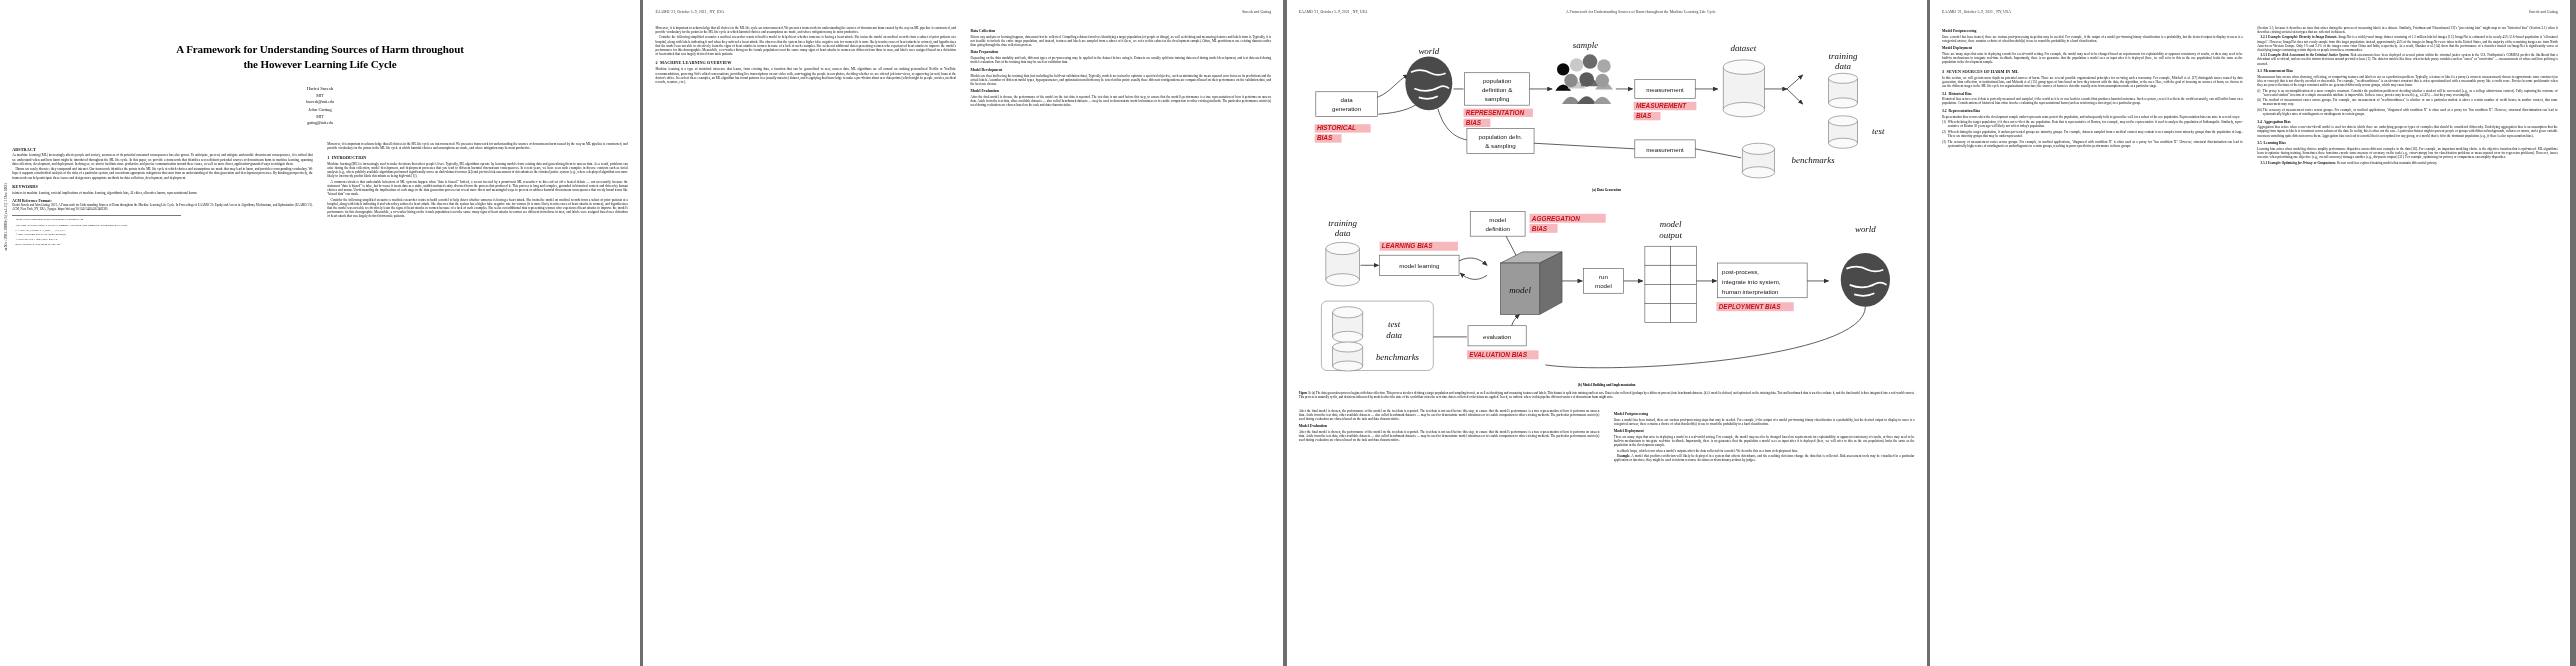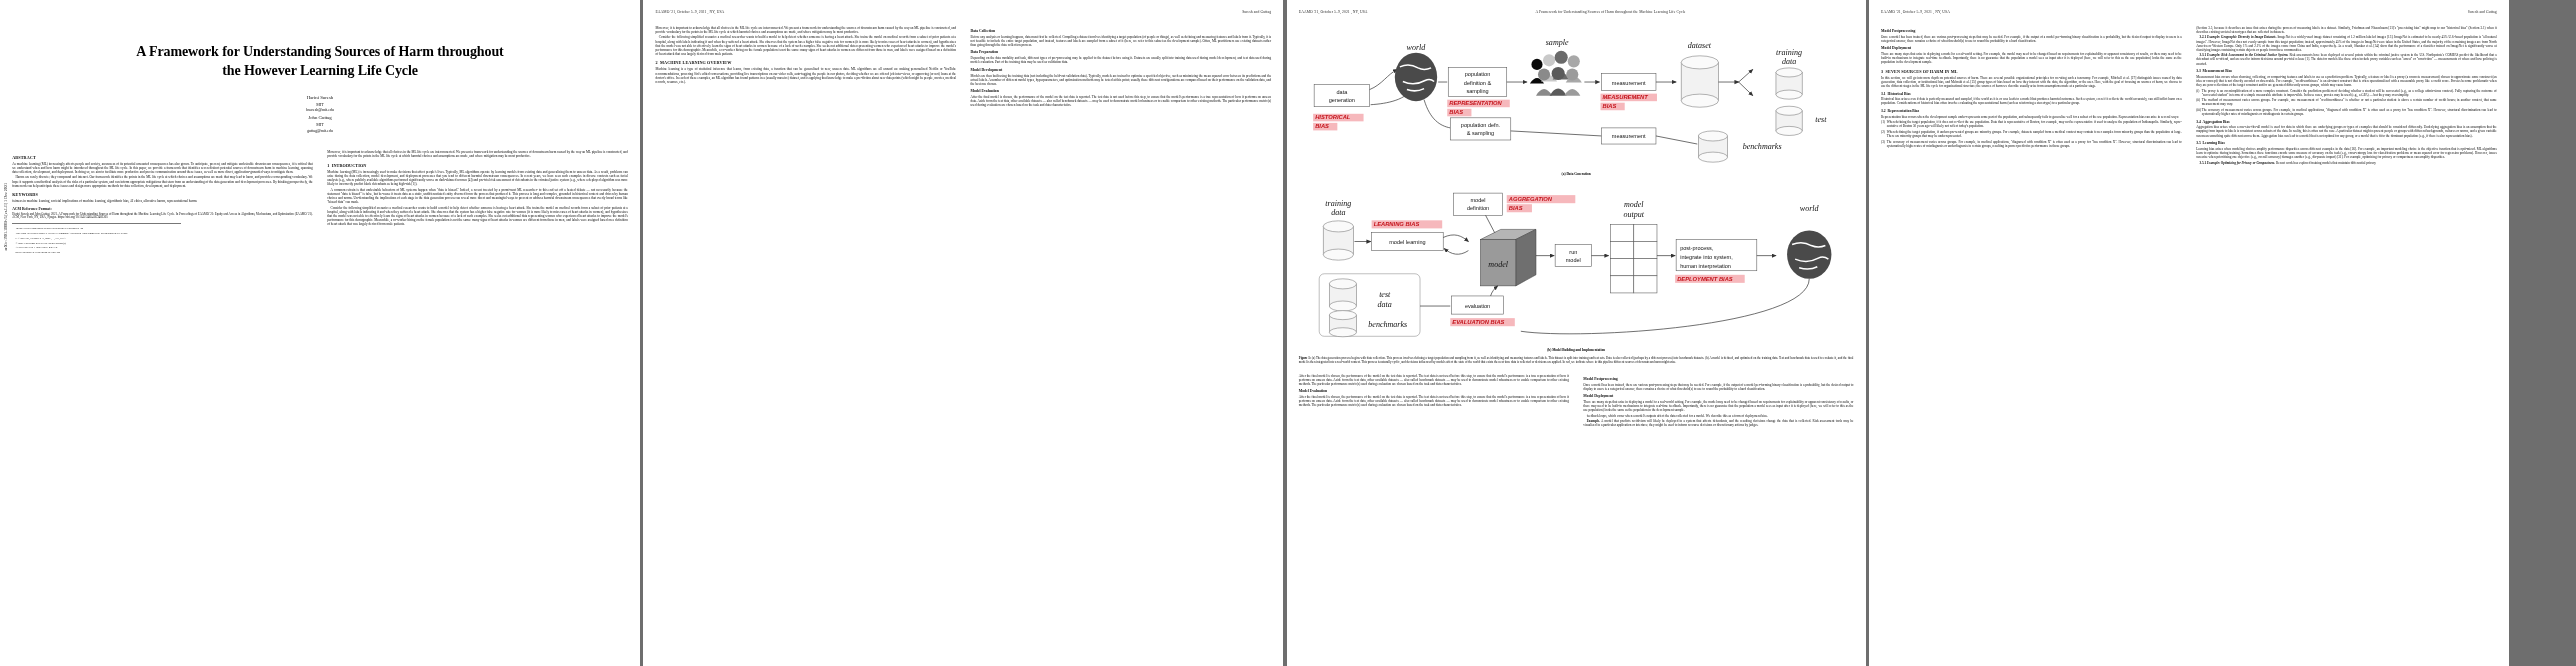--- a/index.html
+++ b/index.html
@@ -16,36 +16,36 @@
   .page {
     background: #ffffff;
     height: 667px;
     position: relative;
     flex: 0 0 auto;
     overflow: hidden;
     padding: 10px 12.2px 5.6px 12.2px;
   }
   .page-1 { width: 640px; }
   .page-2 { width: 640px; }
-  .page-3 { width: 579px; }
+  .page-3 { width: 640px; }
   .page-4 { width: 640px; }
 
   
   .runhead {
     display: flex; justify-content: space-between; align-items: baseline;
     font-size: 3.7px; color: #2b2b2b; letter-spacing: 0.1px;
     height: 6.7px; margin-bottom: 2.2px; white-space: nowrap;
   }
   .runhead .rh-c { flex: 1 1 auto; text-align: center; }
   .runhead .rh-l, .runhead .rh-r { flex: 0 0 auto; }
 
   
   .title-block { text-align: center; margin: 32px 0 0 0; padding: 0 33px; }
   .paper-title {
-    font-size: 14px; font-weight: bold; line-height: 1.36;
+    font-size: 11px; font-weight: bold; line-height: 1.36;
     letter-spacing: -0.1px; color: #000;
   }
   .authors { margin-top: 14.5px; font-size: 4.6px; line-height: 1.45; color: #111; }
   .authors .nm { font-size: 4.8px; }
   .authors .af { font-size: 4.1px; }
   .authors .em { font-size: 4px; }
 
   
   .cols {
     display: flex; gap: 14.5px; margin-top: 9px;

